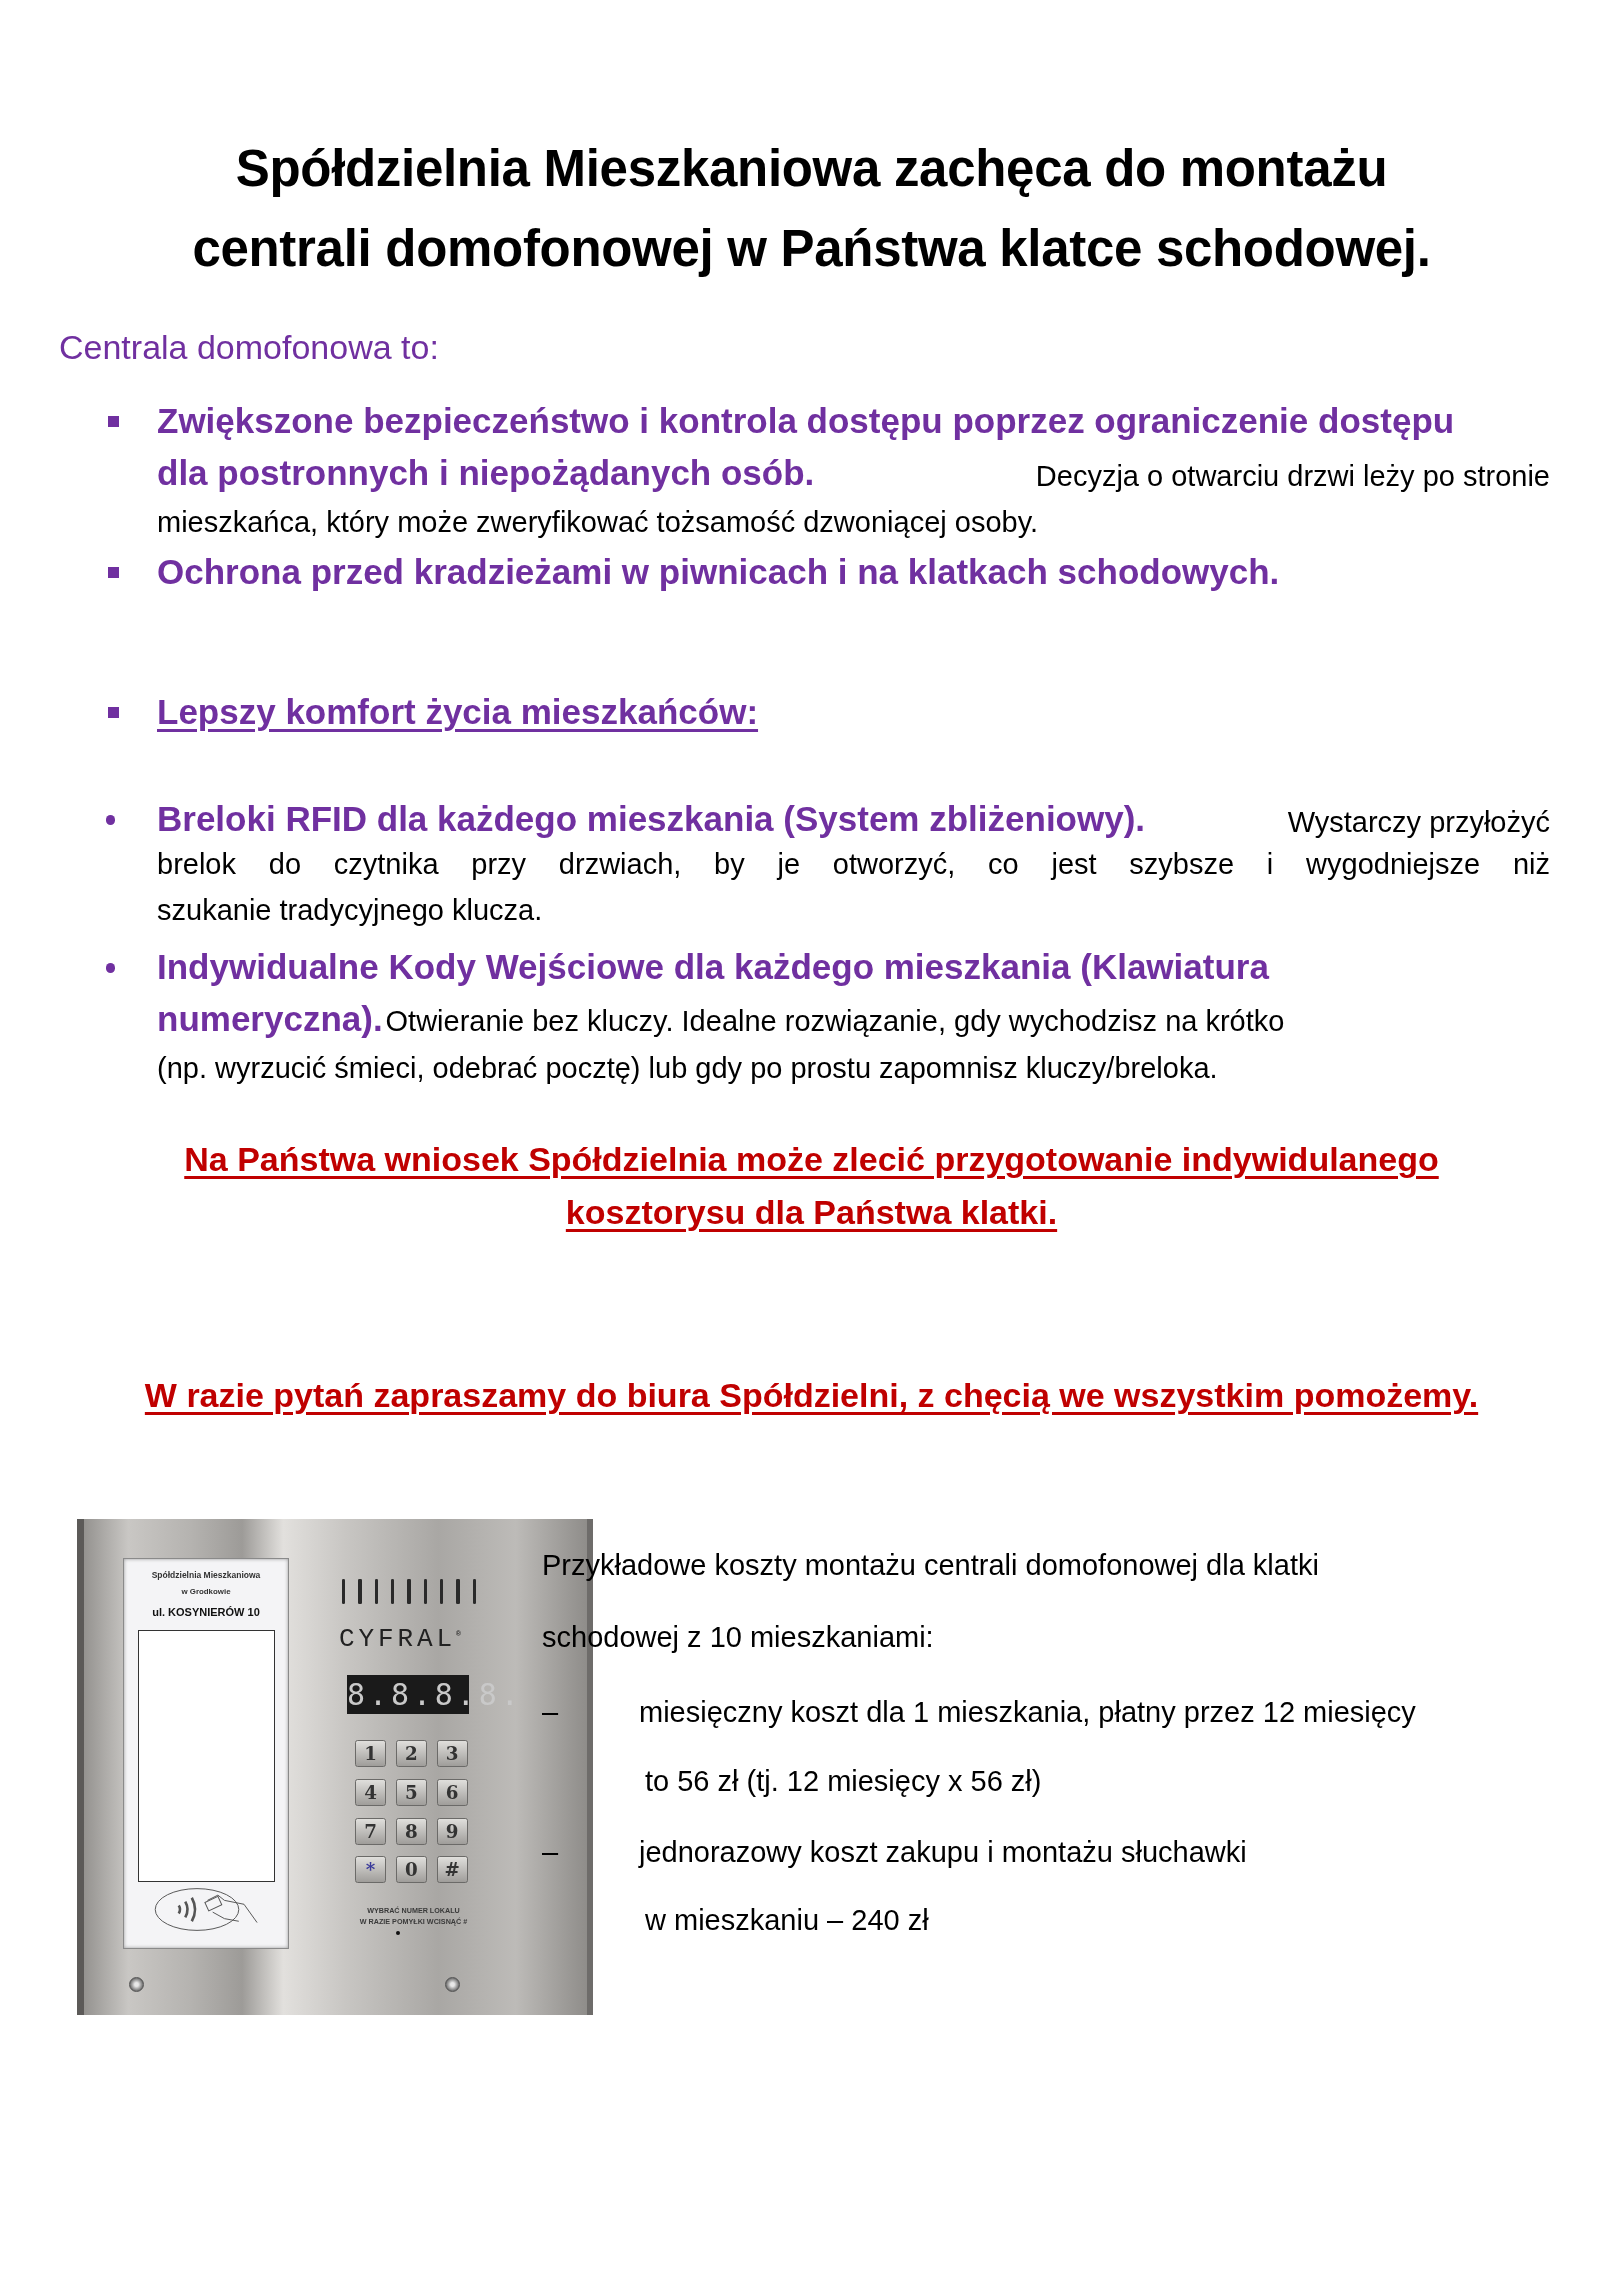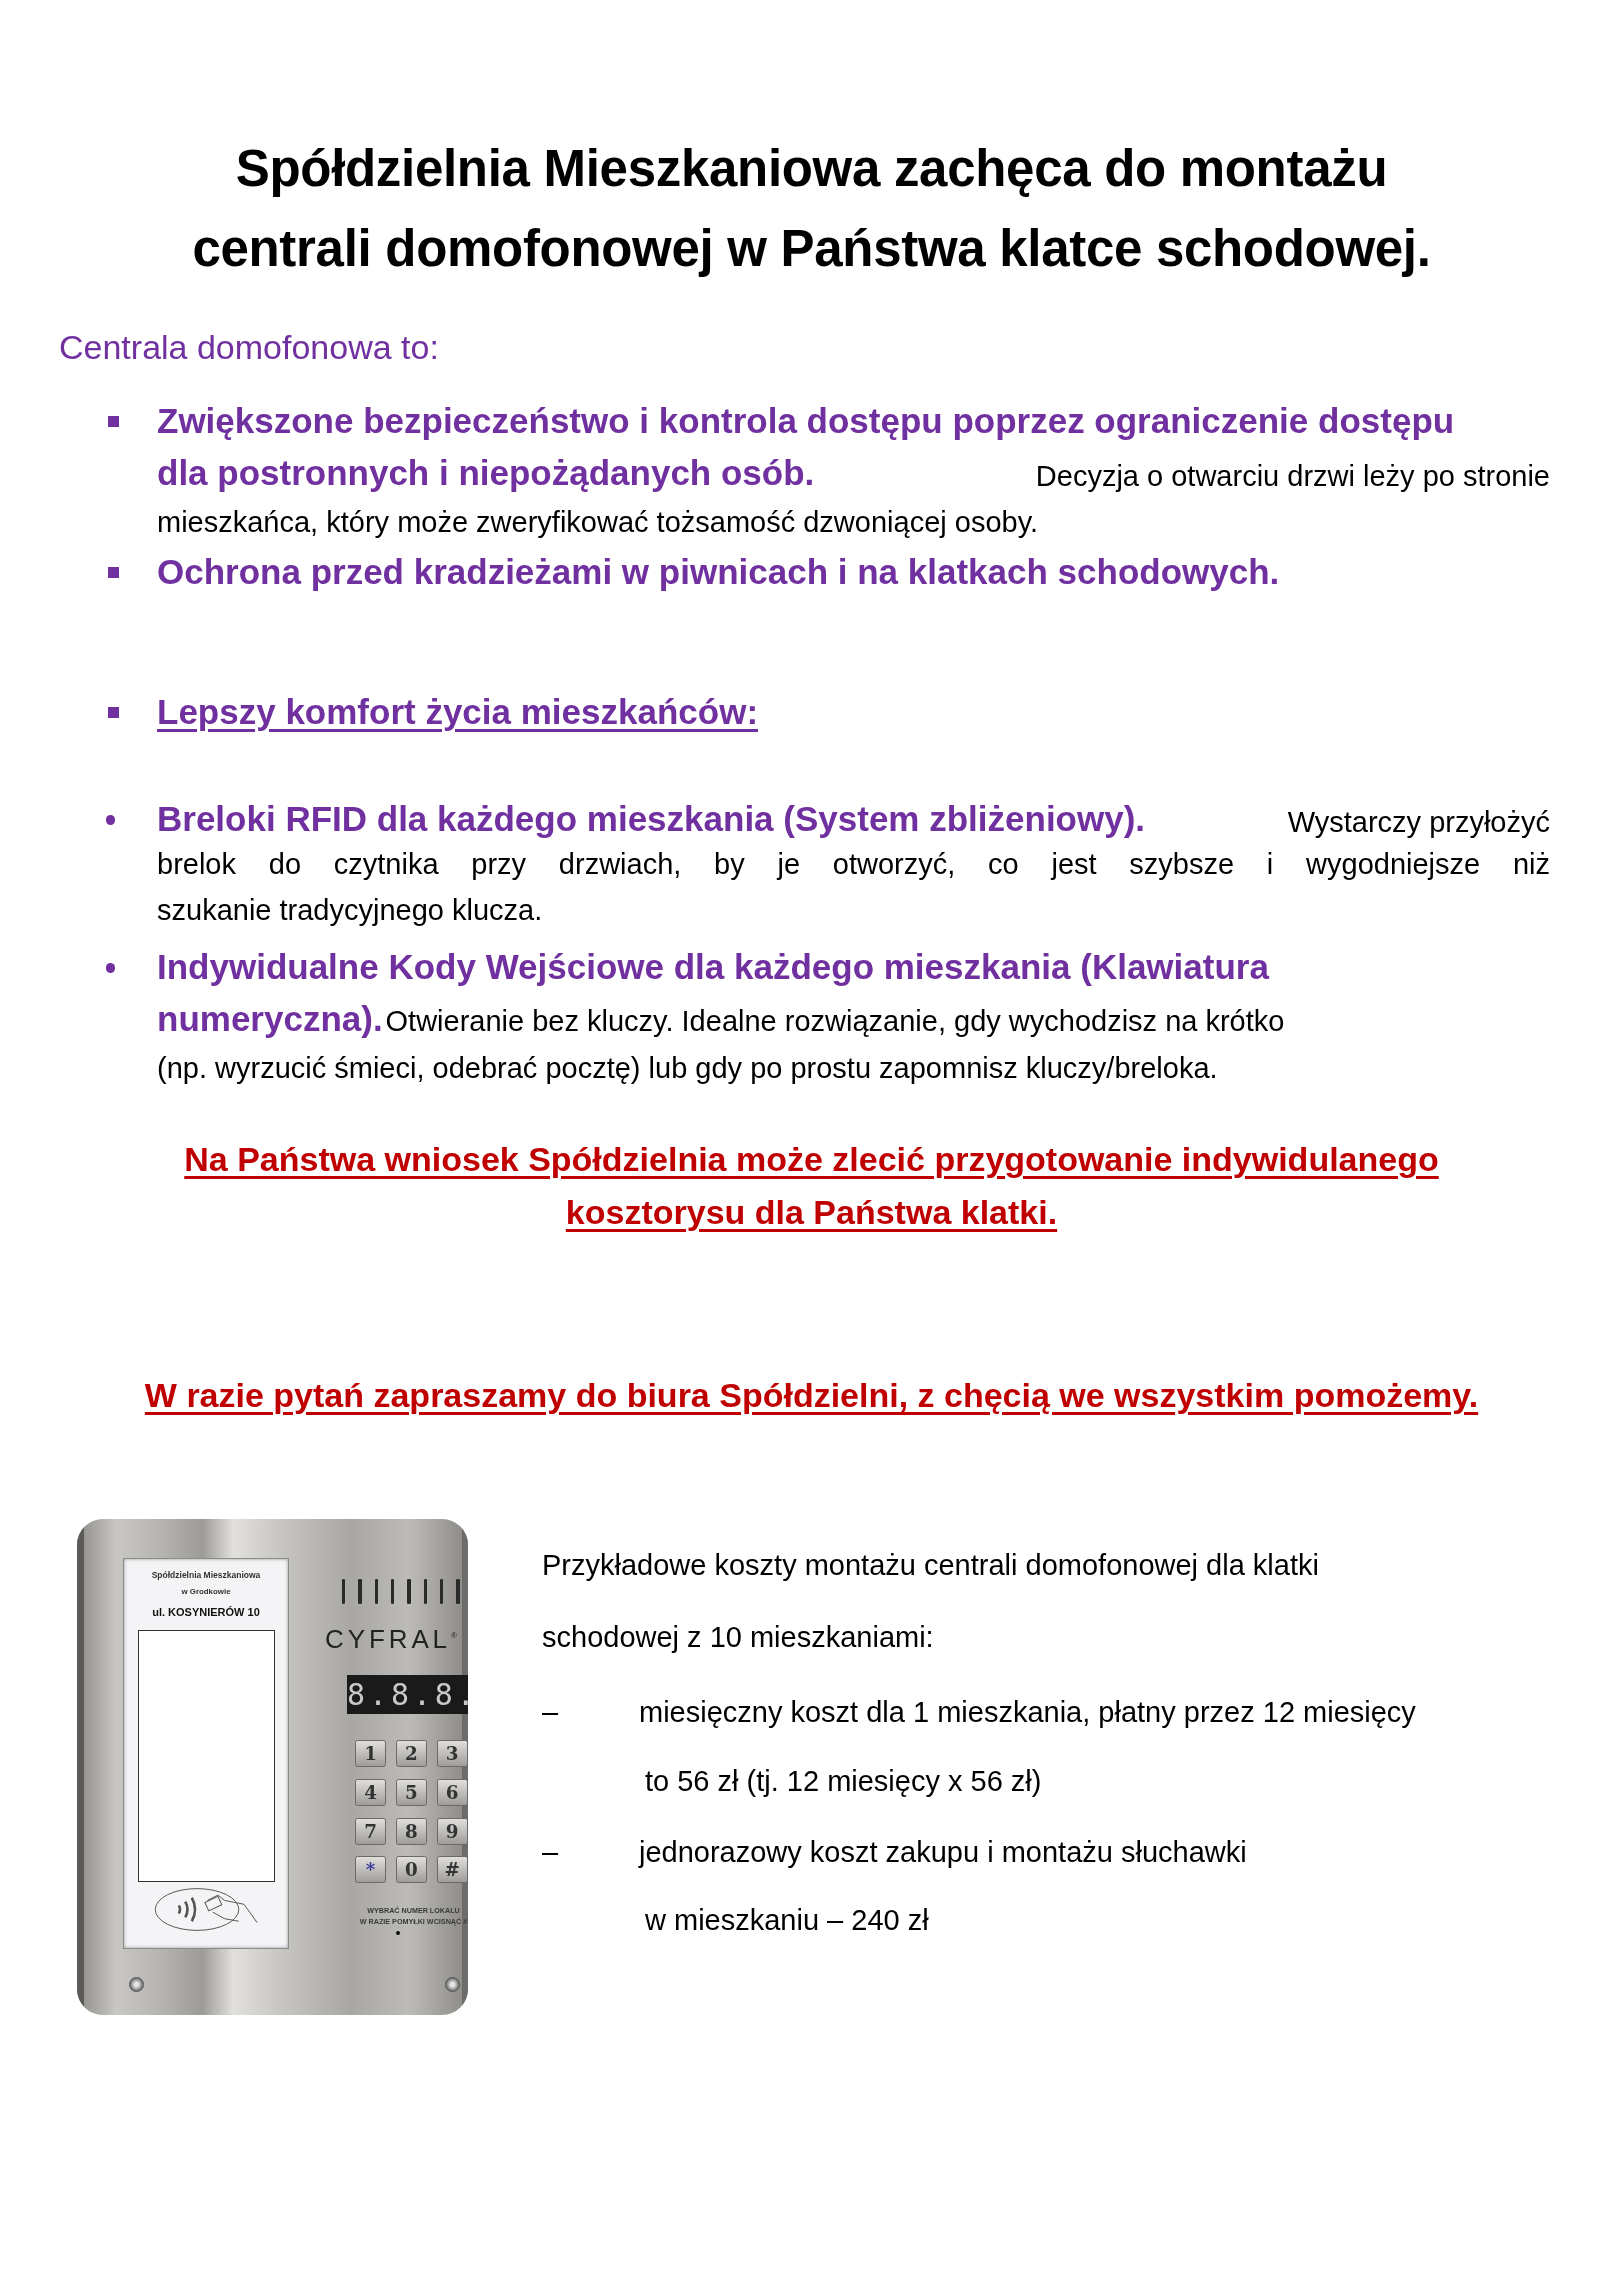--- a/index.html
+++ b/index.html
@@ -22,36 +22,36 @@
   .big { font-size: 35px; font-weight: bold; color: #7030a0; }
   .small { font-size: 29px; color: #000; font-weight: normal; text-align: center; }
 
   .line { position: absolute; left: 0; white-space: nowrap; line-height: 1; }
   .justify { text-align: justify; text-align-last: justify; width: 1393px; display: block; }
 
   .red { color: #c00000; font-weight: bold; font-size: 34px; text-decoration: underline;
          text-decoration-thickness: 3.3px; text-underline-offset: 5.2px; }
   .center { position: absolute; left: 0; width: 1623px; text-align: center; line-height: 1; }
 
-  .photo { position: absolute; left: 77px; top: 1492px; width: 391px; height: 496px;
+  .photo { position: absolute; left: 77px; top: 1492px; width: 516px; height: 496px;
            background: linear-gradient(90deg, #8c8a87 0%, #c9c7c4 10%, #b5b3b0 22%, #9d9b98 32%, #e2e0dd 40%, #c8c6c3 52%, #a9a7a4 70%, #bdbbb8 85%, #8b8986 100%);
-           overflow: hidden; border-radius: 26px; }
+           overflow: hidden; }
   .photo-edge-l { position: absolute; left: 0; top: 0; width: 6.5px; height: 100%; background: #5c5a58; }
   .photo-edge-r { position: absolute; right: 0; top: 0; width: 6.5px; height: 100%; background: #6e6c6a; }
   .label-card { position: absolute; left: 46px; top: 39px; width: 164px; height: 389px;
                 background: #f4f4f6; border: 1.3px solid #8a8a8a; box-shadow: inset 0 0 3.9px #999; }
   .label-card .t1 { position: absolute; top: 10.5px; width: 100%; text-align: center; font-size: 8.5px; font-weight: bold; color: #333; }
   .label-card .t2 { position: absolute; top: 27.5px; width: 100%; text-align: center; font-size: 7.9px; font-weight: bold; color: #333; }
   .label-card .t3 { position: absolute; top: 47px; width: 100%; text-align: center; font-size: 11px; font-weight: bold; color: #111; }
   .label-card .window { position: absolute; left: 14.4px; top: 71px; width: 135px; height: 250px; background: #fff; border: 1.3px solid #333; }
   .label-card .nfc { position: absolute; left: 26px; top: 327px; width: 111px; height: 47px; }
 
   .speaker { position: absolute; left: 265px; top: 60px; width: 134px; height: 25px; display: flex; justify-content: space-between; }
   .speaker span { width: 3.3px; height: 25px; background: #2a2a2a; border-radius: 1.3px; }
-  .brand { position: absolute; left: 248px; top: 105px; width: 150px; font-size: 26px; color: #222; letter-spacing: 3.9px; font-weight: normal; }
+  .brand { position: absolute; left: 262px; top: 105px; width: 150px; font-size: 26px; color: #222; letter-spacing: 3.9px; font-weight: normal; font-family: Liberation Mono, monospace; }
   .brand sup { font-size: 7.9px; }
   .display { position: absolute; left: 270px; top: 156px; width: 122px; height: 39px; background: #1a1a1a;
              color: #c9c9c9; font-family: "DejaVu Sans Mono", monospace; font-size: 30px; line-height: 39px; text-align: center; letter-spacing: 3.9px; }
   .keypad { position: absolute; left: 278px; top: 221px; width: 111px; display: grid; grid-template-columns: repeat(3, 29px); column-gap: 11.8px; row-gap: 11.8px; }
   .key { width: 29px; height: 25px; background: linear-gradient(180deg, #e0dfdc, #9f9d9a); border: 1.3px solid #6b6a68;
          border-radius: 2.6px; text-align: center; font-size: 18.3px; line-height: 25px; font-weight: bold; color: #333; font-family: "DejaVu Serif", serif; }
   .key.star { color: #3a3a9a; }
   .hint { position: absolute; left: 258px; top: 386px; width: 157px; text-align: center; font-size: 7.2px; font-weight: bold; color: #3a3a3a; line-height: 11px; }
   .mic { position: absolute; left: 319px; top: 412px; width: 3.9px; height: 3.9px; border-radius: 50%; background: #111; }
   .screw { position: absolute; width: 13px; height: 13px; border-radius: 50%; background: radial-gradient(circle, #e8e8e8 20%, #6f6f6f 70%); border: 0.7px solid #555; }

